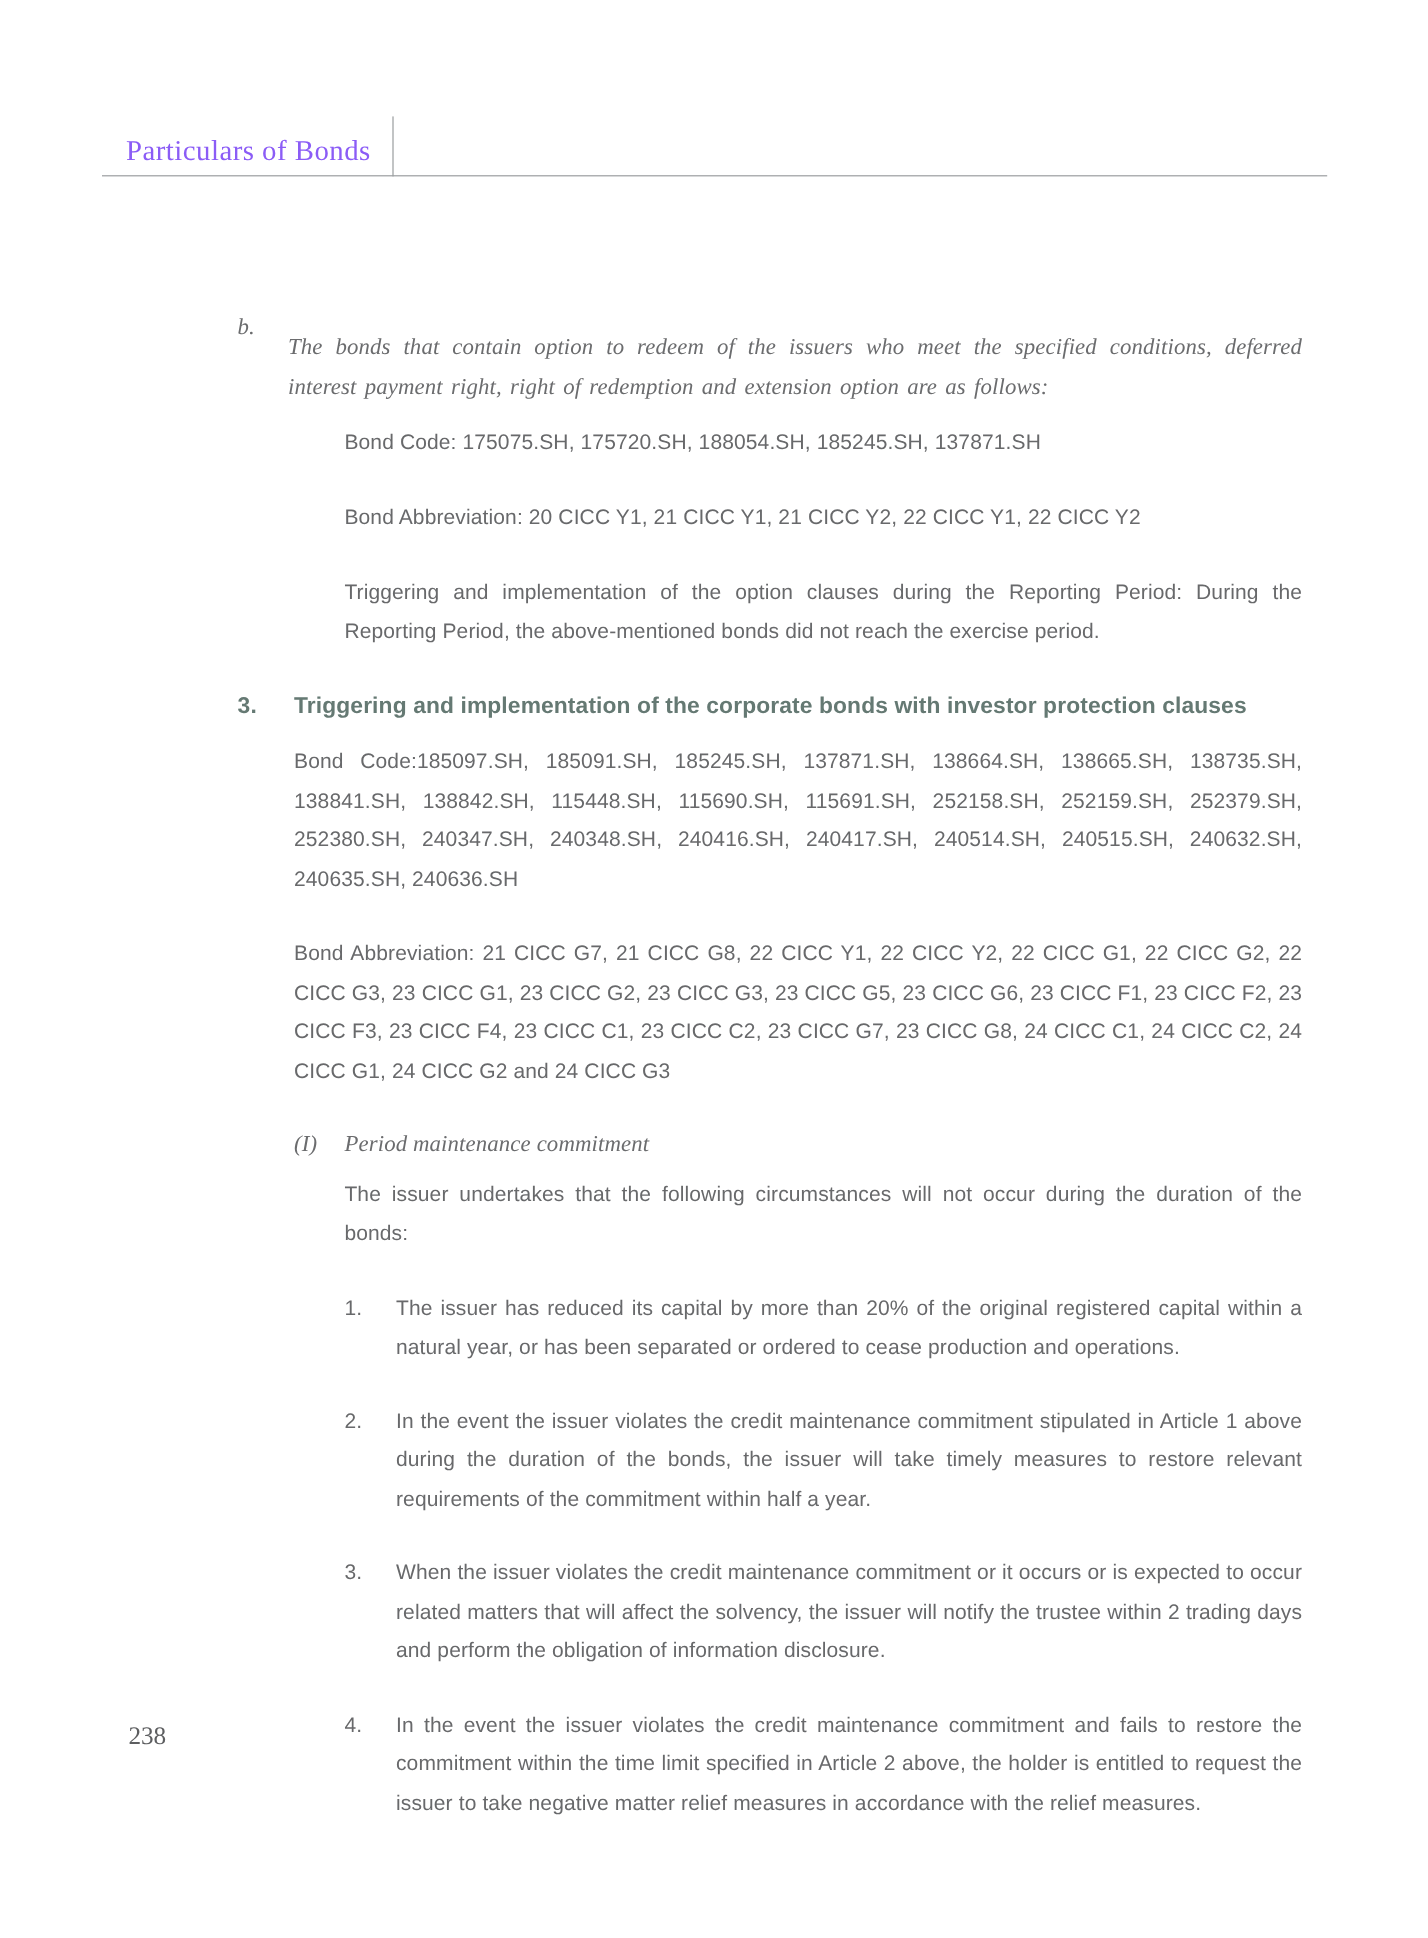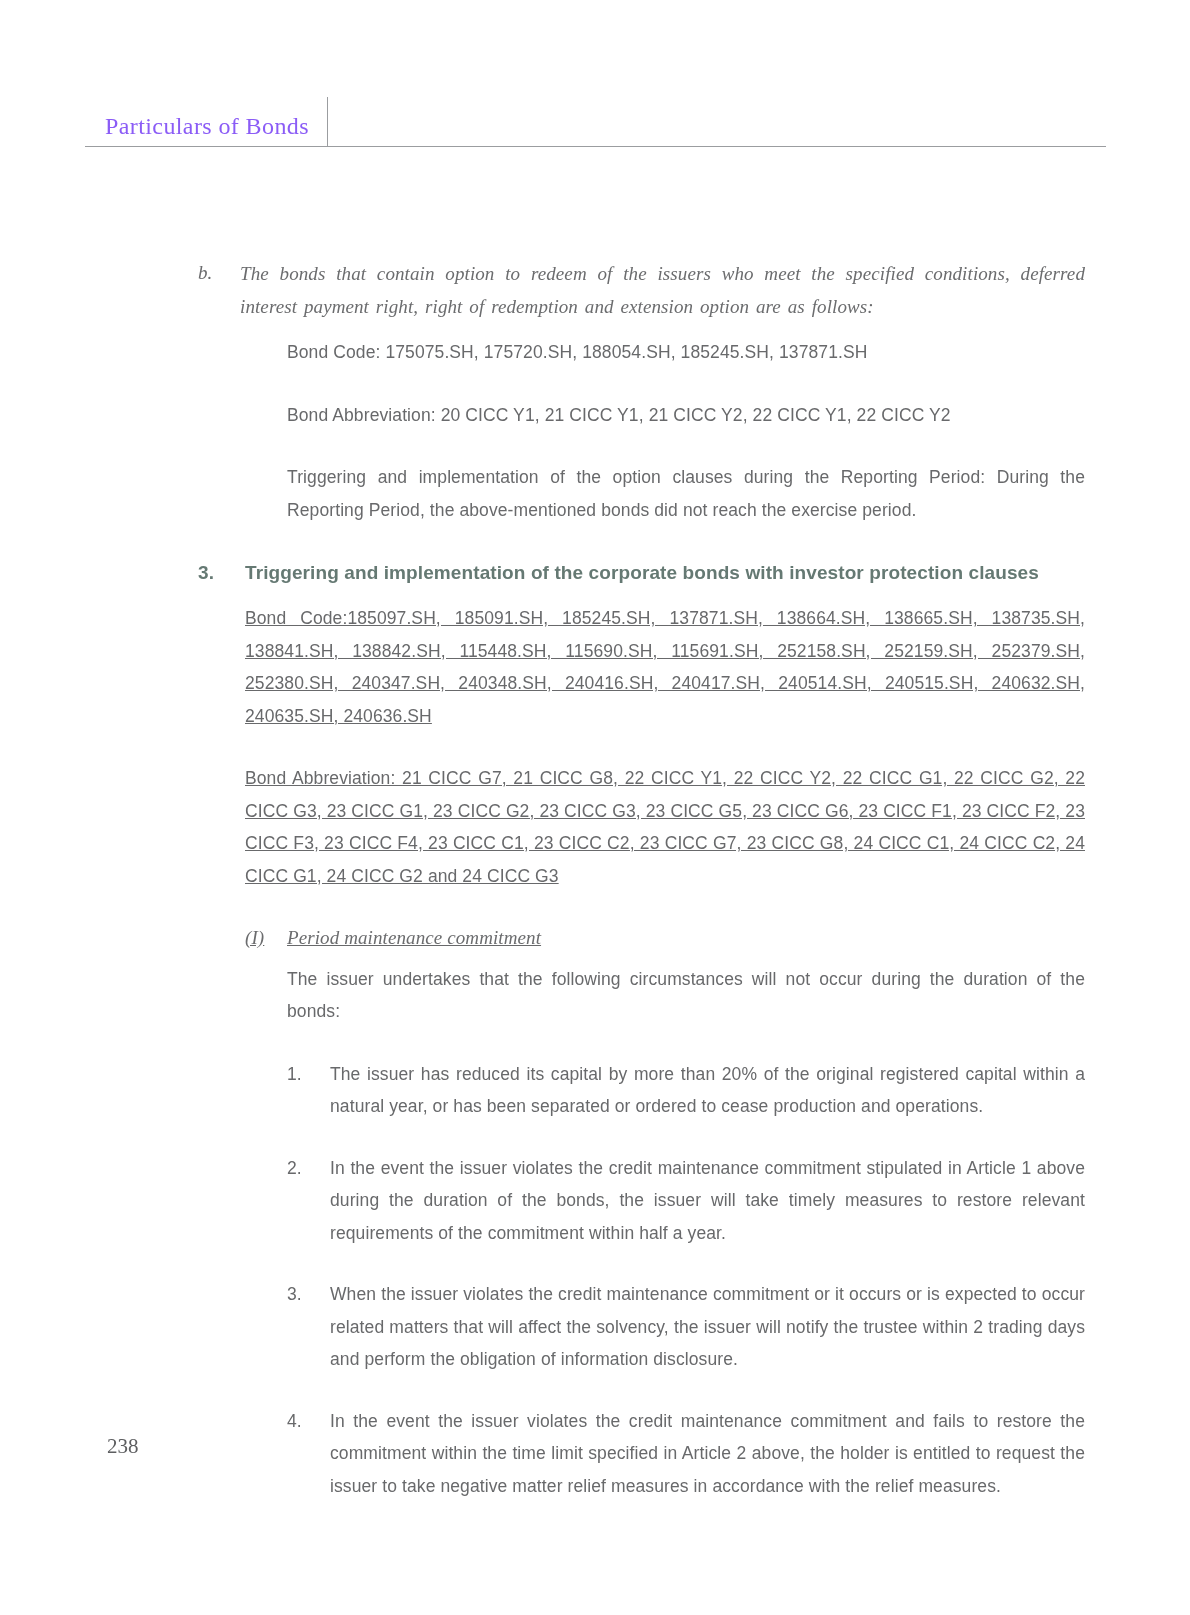--- a/index.html
+++ b/index.html
@@ -47,41 +47,42 @@
     position: absolute;
     left: 198px;
     top: 257px;
     width: 887px;
     font-size: 17.5px;
     line-height: 32.5px;
     color: #68696b;
     letter-spacing: 0.1px;
   }
   .row { display: flex; }
-  .indent-1 { margin-left: 47px; text-decoration: underline; }
+  .indent-1 { margin-left: 47px; }
   .indent-2 { margin-left: 89px; }
 
   .para {
     text-align: justify;
     margin-bottom: 30px;
   }
 
   .serif-italic {
     font-family: "Liberation Serif", serif;
     font-style: italic;
     font-size: 19px;
     color: #6b6c6e;
   }
   .item-b { margin-bottom: 13px; }
   .item-b .label { flex: 0 0 42px; }
   .item-b .b-heading {
     flex: 1;
     text-align: justify;
     line-height: 33px;
     word-spacing: 2px;
+    margin-top: 16px;
   }
 
   .section3-heading {
     margin-bottom: 13px;
     font-weight: bold;
     font-size: 19px;
     line-height: 33px;
     color: #657973;
   }
   .section3-heading .label { flex: 0 0 47px; }

